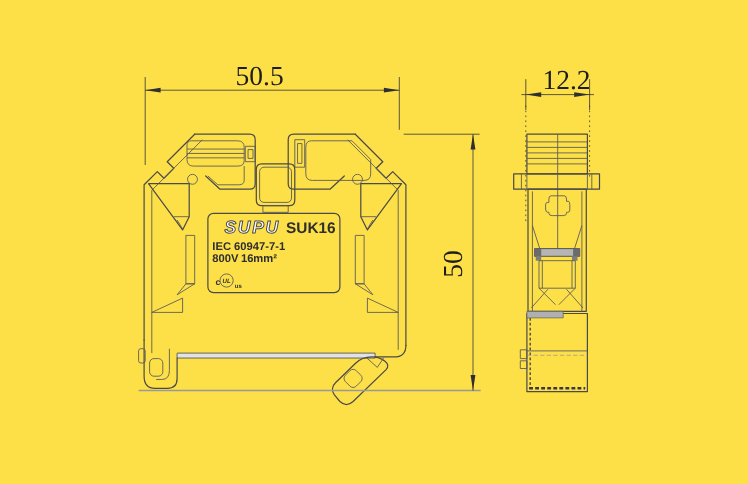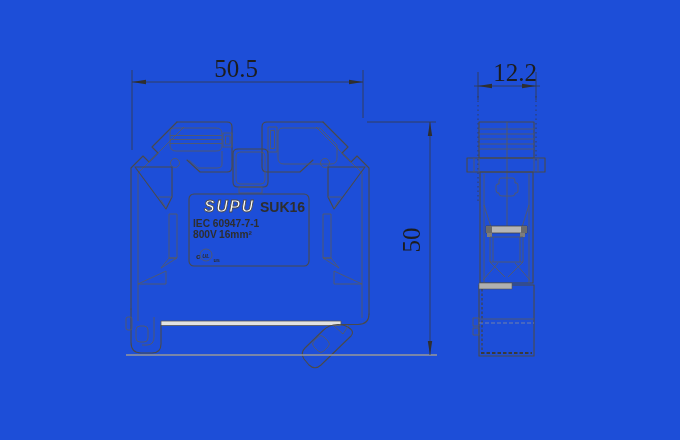--- a/index.html
+++ b/index.html
@@ -1,16 +1,16 @@
 <!DOCTYPE html>
 <html><head>
 <meta charset="utf-8">
 <style>
   html,body{margin:0;padding:0;background:#fff;}
-  .canvas{position:relative;width:680px;height:440px;background:#1d4ed8;overflow:hidden;
+  .canvas{position:relative;width:680px;height:440px;background:#fde047;overflow:hidden;
           font-family:"Liberation Sans",sans-serif;}
   svg{position:absolute;left:0;top:0;}
   svg *{vector-effect:non-scaling-stroke;}
   .ln{fill:none;stroke:#4a4a4a;stroke-width:1.1;stroke-linejoin:round;stroke-linecap:round;}
   .ln2{fill:none;stroke:#5a5a5a;stroke-width:0.8;stroke-linejoin:round;}
   .dim{fill:none;stroke:#3a3a3a;stroke-width:0.75;}
   .arr{fill:#2f2f2f;stroke:none;}
   .dimtxt{font-family:"Liberation Serif",serif;font-size:25px;fill:#1d1d1d;}
   .lbl-brand{font-family:"Liberation Sans",sans-serif;font-size:16px;font-weight:bold;font-style:italic;
              letter-spacing:1.5px;fill:#fbfbfb;stroke:#4a4a4a;stroke-width:0.9px;}

